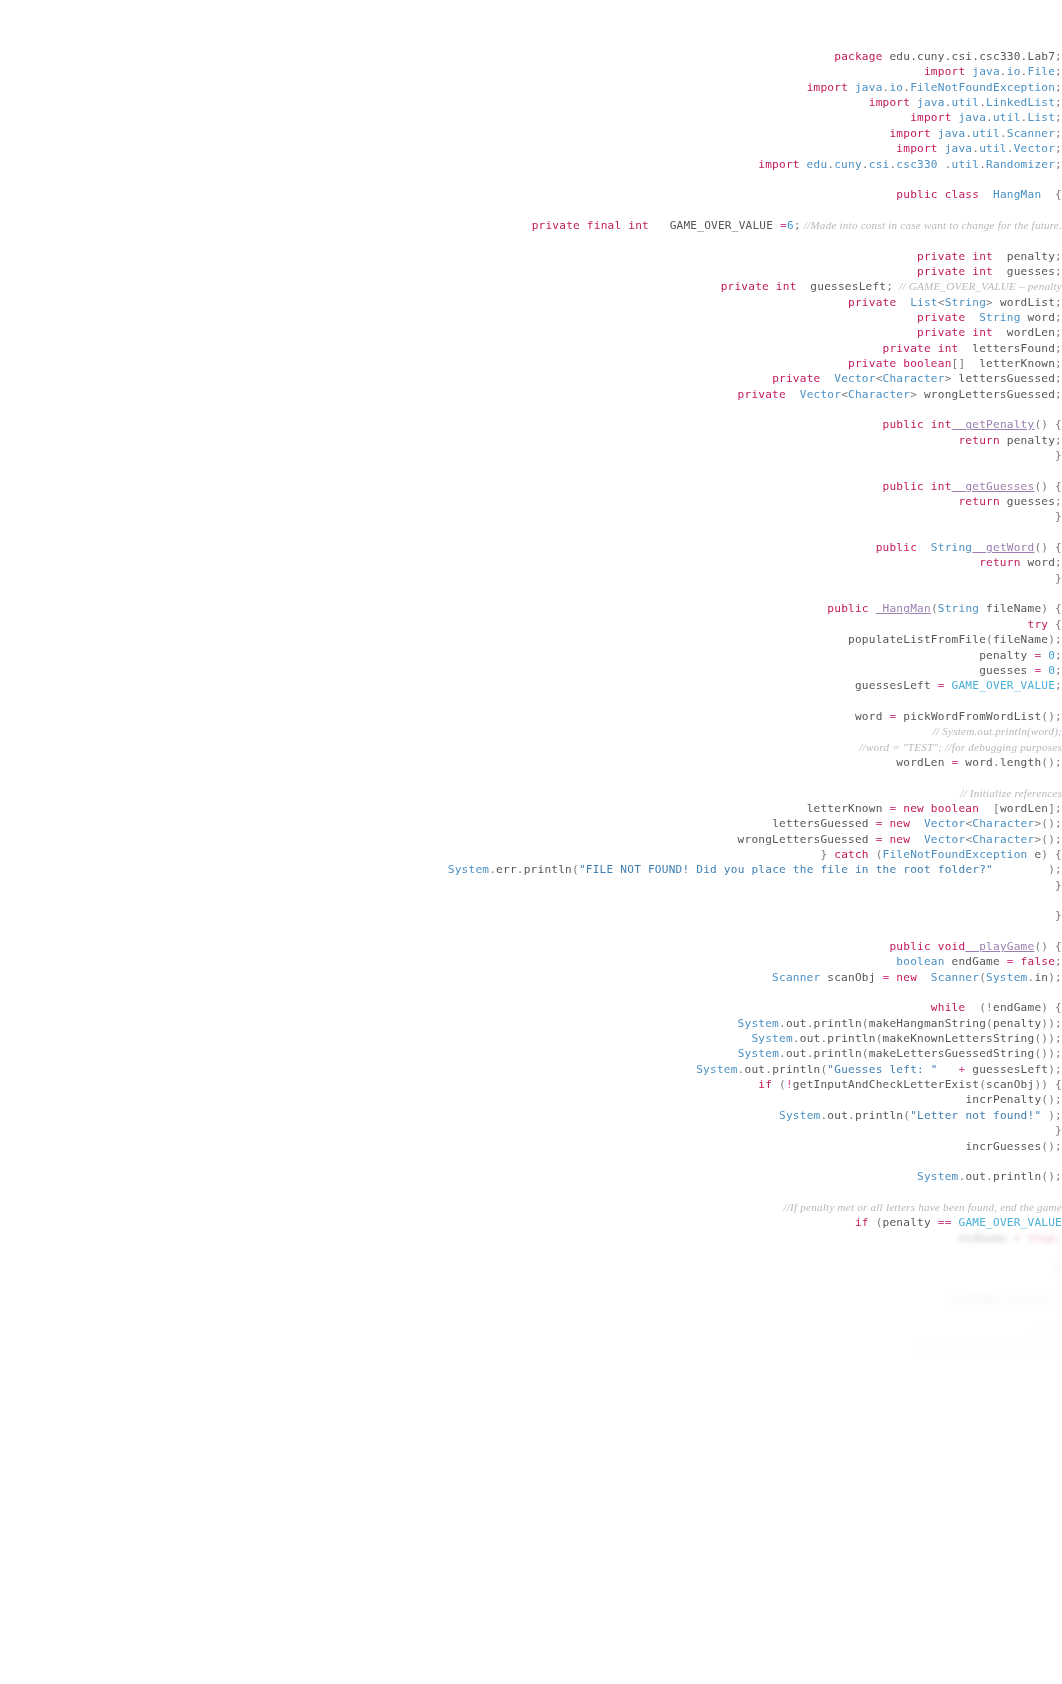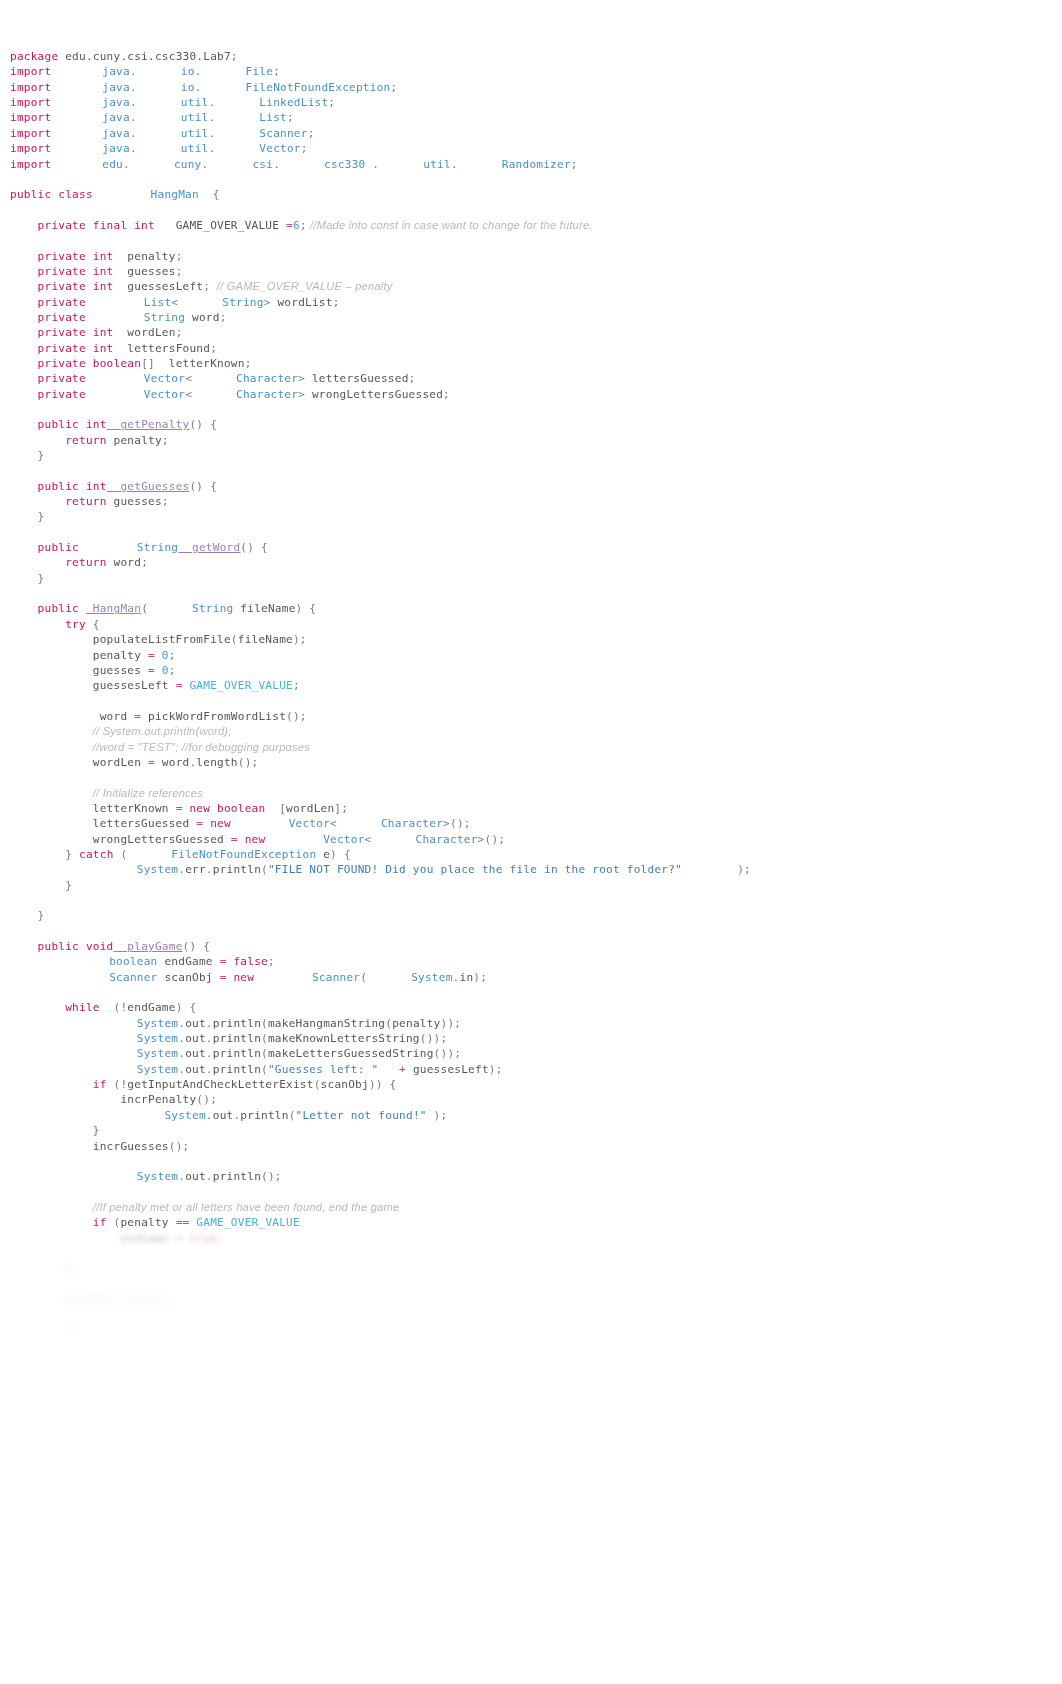--- a/index.html
+++ b/index.html
@@ -15,20 +15,21 @@
     position: relative;
   }
 
   #page {
     position: relative;
     width: 1062px;
     height: 1684px;
     background: #ffffff;
     padding: 12px;
     box-sizing: border-box;
+    text-align: right;
   }
 
   #code {
     position: absolute;
     left: 0;
     top: 38px;
     width: 1062px;
     font-size: 11.1px;
     line-height: 15.35px;
     white-space: pre;
@@ -36,26 +37,26 @@
   }
 
   .ln {
     white-space: pre;
     padding-left: 10px;
     min-height: 15.35px;
   }
 
   
   .kw   { color: #c2185b; }           
-  .typ  { color: #4a90c4; margin-left: 44px; }           
+  .typ  { color: #4a90c4; }           
   .id   { color: #555555; }           
   .str  { color: #3f7fb5; }           
   .num  { color: #3f9fd0; }           
   .cst  { color: #49b0d8; }           
-  .cmt  { color: #b9b9bd; font-style: italic; font-family: Liberation Sans, sans-serif; }
+  .cmt  { color: #b9b9bd; font-style: italic; font-family: Liberation Serif, serif; }
   .op   { color: #d0468a; }           
   .mth  { color: #9a7fb0; text-decoration: underline; }           
   .pun  { color: #7a7a7a; }           
 
   
   #fade {
     position: absolute;
     left: 0;
     right: 0;
     top: 1238px;

